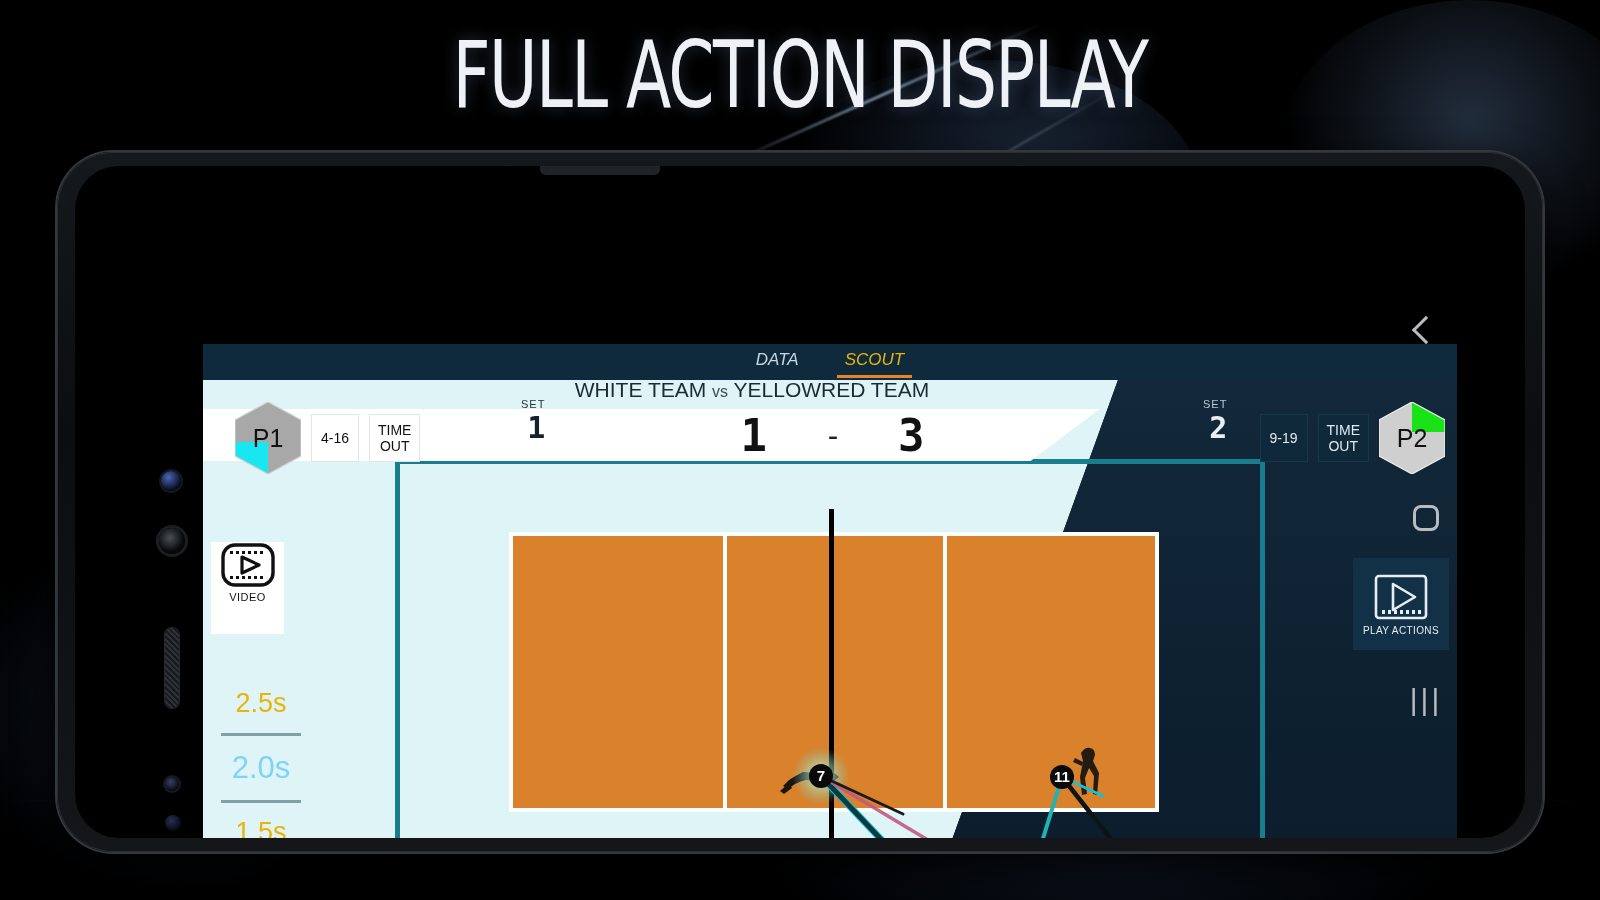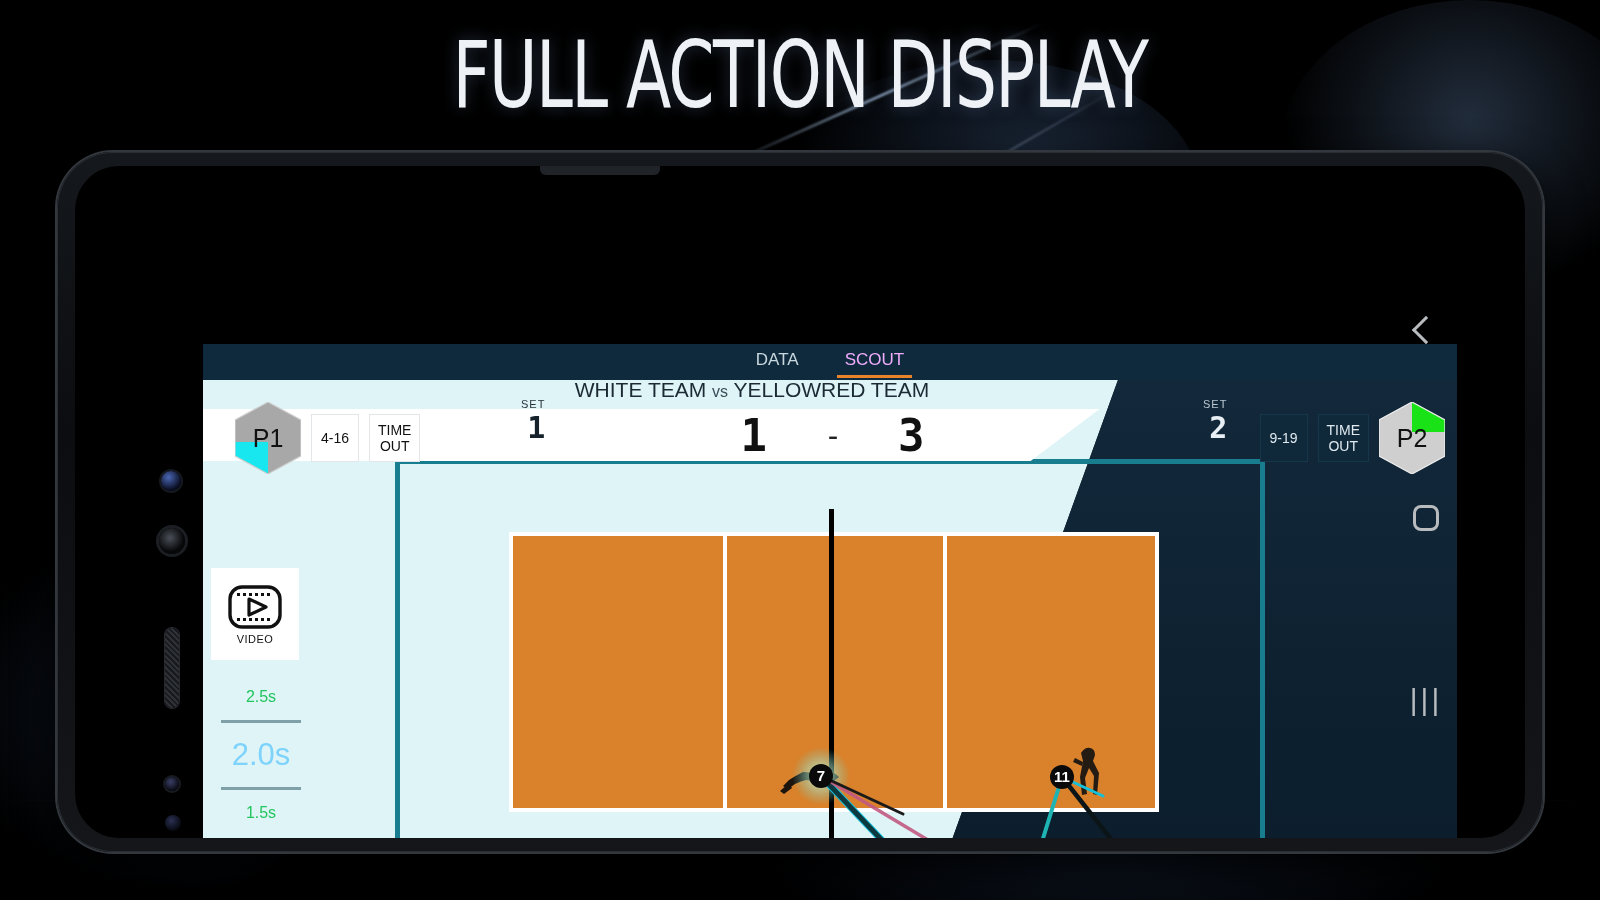--- a/index.html
+++ b/index.html
@@ -101,23 +101,23 @@
     background:linear-gradient(180deg,#132a3c 0%, #0d2030 55%, #0b1c29 100%);
     clip-path: polygon(74% 0, 100% 0, 100% 100%, 55% 100%);
   }
 
   
   #topstrip {
     position:absolute; left:0; top:0; width:1254px; height:36px;
     background:#0e2a3c; z-index:5;
   }
   #tabs { position:absolute; left:0; top:0; width:1254px; height:36px;
-    display:flex; justify-content:center; align-items:center; gap:30px; }
+    display:flex; justify-content:center; align-items:center; gap:30px;font-style:italic; }
   .tab { color:#c8d6de; font-size:17px; padding:4px 8px 8px; position:relative; }
-  .tab.active { color:#f0abfc; }
+  .tab.active { color:#eab308; }
   .tab.active::after {
     content:""; position:absolute; left:0; right:0; bottom:0; height:3px; background:#e8832a;
   }
 
   
   #teamband {
     position:absolute; left:0; top:36px; width:1254px; height:20px; z-index:4;
     background:#dff4f7; clip-path: polygon(0 0, 72.5% 0, 68% 100%, 0 100%);
     display:flex; align-items:center; justify-content:center;
   }
@@ -175,26 +175,26 @@
   }
   .court-line { position:absolute; top:0; width:4px; height:100%; background:#fff; }
   #net {
     position:absolute; left:626px; top:165px; width:5px; height:330px; background:#000; z-index:6;
   }
   #svg-plays { position:absolute; left:0; top:0; width:1254px; height:660px; z-index:7; pointer-events:none; }
   .pnum { font-size:15px; fill:#fff; font-family:"Liberation Sans",sans-serif; text-anchor:middle; font-weight:700;}
 
   
   #video-btn {
-    position:absolute; left:8px; top:224px; width:88px; height:92px; z-index:8;
-    background:#fff; display:flex; flex-direction:column; align-items:center; justify-content:center; gap:3px;
+    position:absolute; left:8px; top:198px; width:73px; height:92px; z-index:8;
+    background:#fff; display:flex; flex-direction:column; align-items:center; justify-content:flex-start; gap:3px;
   }
   #video-btn .cap { font-size:11px; color:#111; letter-spacing:.5px; }
   #speeds { position:absolute; left:8px; top:330px; width:100px; z-index:8; text-align:center; }
-  .spd { font-size:16px; color:#22c55e; padding:14px 0; }
+  .spd { font-size:27px; color:#eab308; padding:14px 0; }
   .spd.sel { color:#7dd3fc; font-size:31px; }
   .spd-div { height:3px; background:#7fa0a8; margin:0 10px; }
 
   
   #play-actions {
     position:absolute; right:8px; top:214px; width:96px; height:92px; z-index:8;
     background:#123046; display:flex; flex-direction:column; align-items:center; justify-content:center; gap:4px;
   }
   #play-actions .cap { font-size:10px; color:#e6eef3; letter-spacing:.4px; }
 </style>
@@ -380,20 +380,36 @@
         </div>
 
         <div id="speeds">
           <div class="spd">2.5s</div>
           <div class="spd-div"></div>
           <div class="spd sel">2.0s</div>
           <div class="spd-div"></div>
           <div class="spd">1.5s</div>
         </div>
 
+        <div id="play-actions">
+          <svg width="56" height="48" viewBox="0 0 56 48">
+            <rect x="3" y="3" width="50" height="42" rx="3" fill="none" stroke="#e6eef3" stroke-width="2.6"></rect>
+            <path d="M20 11 L42 24 L20 37 Z" fill="none" stroke="#e6eef3" stroke-width="2.6" stroke-linejoin="round"></path>
+            <g fill="#e6eef3">
+              <rect x="9" y="37" width="3" height="4"></rect>
+                <rect x="15" y="37" width="3" height="4"></rect>
+              <rect x="21" y="37" width="3" height="4"></rect>
+                <rect x="27" y="37" width="3" height="4"></rect>
+              <rect x="33" y="37" width="3" height="4"></rect>
+                <rect x="39" y="37" width="3" height="4"></rect>
+              <rect x="45" y="37" width="3" height="4"></rect>
+            </g>
+          </svg>
+          <div class="cap">PLAY ACTIONS</div>
+        </div>
 
       </div>
     </div>
   </div>
 
   <div id="nav-bar">
     <div class="navbtn" id="nav-back"><span class="chev"></span></div>
     <div class="navbtn" id="nav-home"><span class="sq"></span></div>
     <div class="navbtn" id="nav-recent"><span class="bars">|||</span></div>
   </div>

